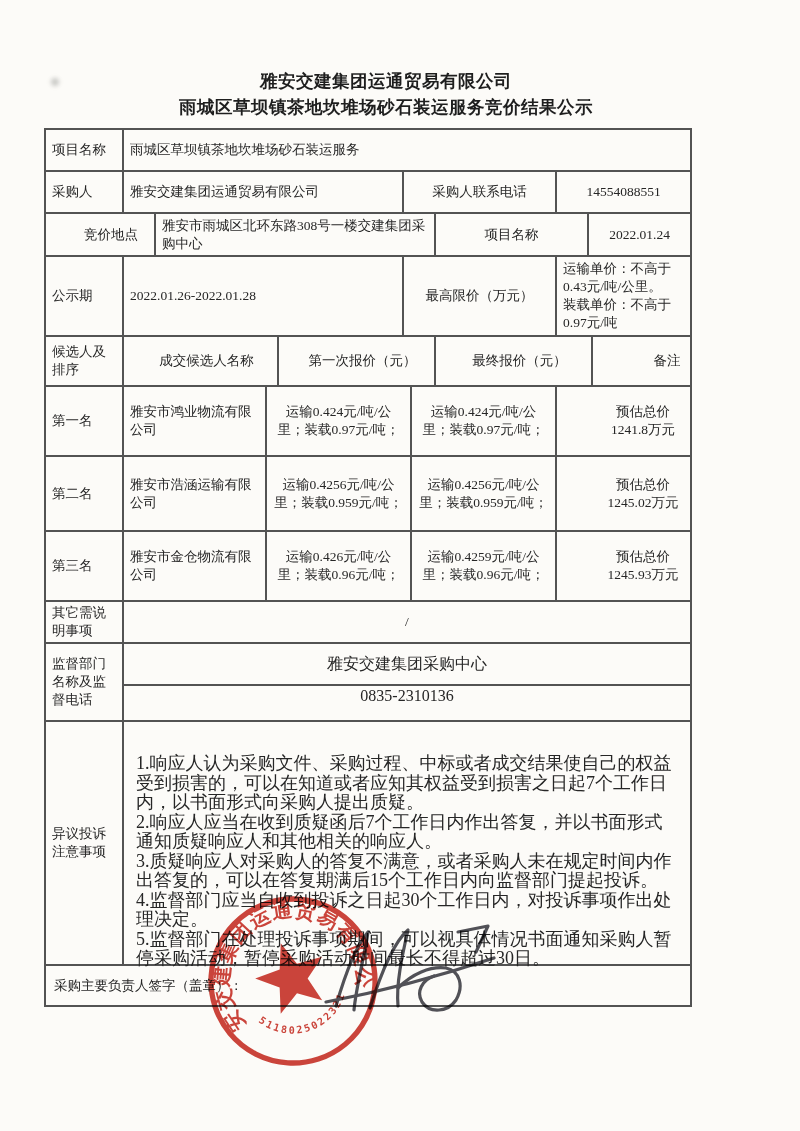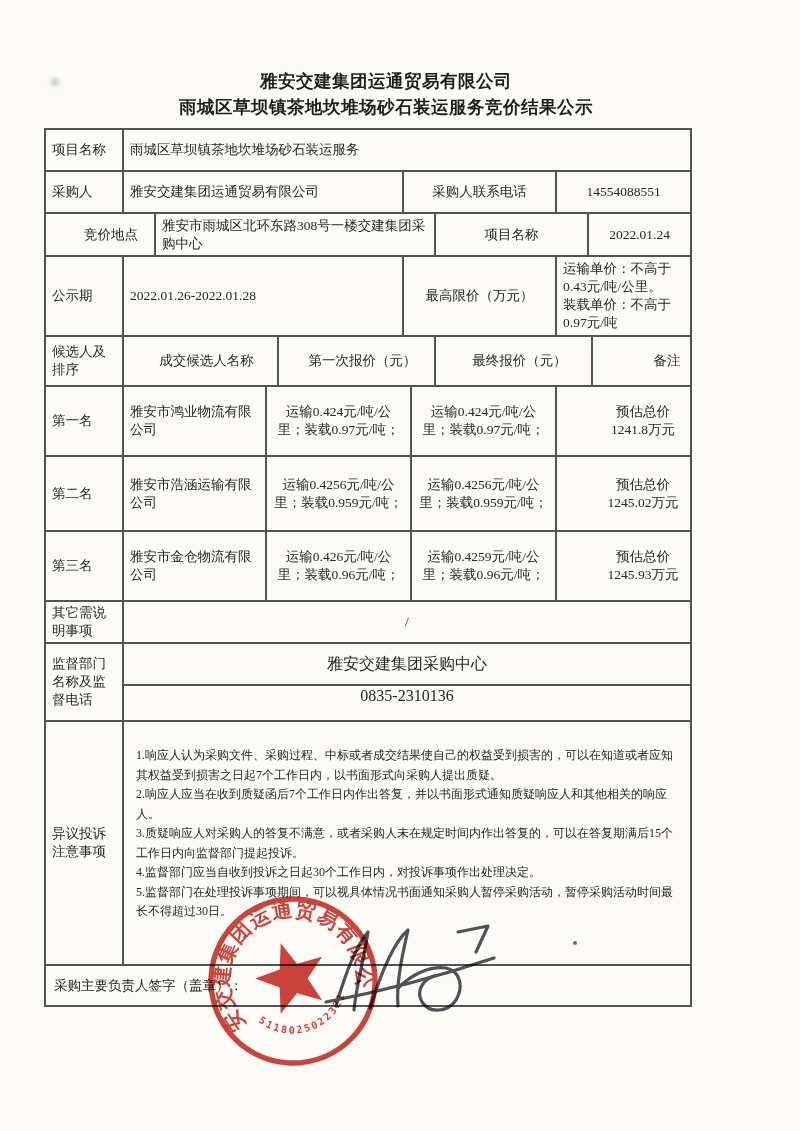--- a/index.html
+++ b/index.html
@@ -53,22 +53,22 @@
   .w-rem{flex:1 1 auto;padding-left:45px;}
   .h42{height:42px;} .h43{height:43px;padding-left:32px;} .h80{height:80px;} .h50{height:50px;gap:12px;}
   .h70{height:70px;} .h75{height:75px;} .h78{height:78px;}
   .h244{height:244px;} .h39{height:39px;}
   .stack{flex:1 1 auto;display:flex;flex-direction:column;padding:0;align-items:stretch;}
   .sub{display:flex;align-items:center;justify-content:center;box-sizing:border-box;padding:10px 6px;}
   .sub-top{height:42px;border-bottom:2px solid var(--line);}
   .sub-bot{height:20px;}
   .objection-body{
     flex:1 1 auto;display:block;
-    padding:24px 10px 6px 12px;
-    font-size:12px;line-height:19.5px;
+    padding:32px 10px 6px 12px;
+    font-size:18px;line-height:19.5px;
   }
   .objection-body div{margin:0;}
   .sig-cell{flex:1 1 auto;padding-left:8px;}
   
   .seal{
     position:absolute;left:196px;top:884px;width:194px;height:194px;
     mix-blend-mode:multiply;opacity:.92;pointer-events:none;
   }
   .handwriting{
     position:absolute;left:318px;top:918px;width:185px;height:102px;

